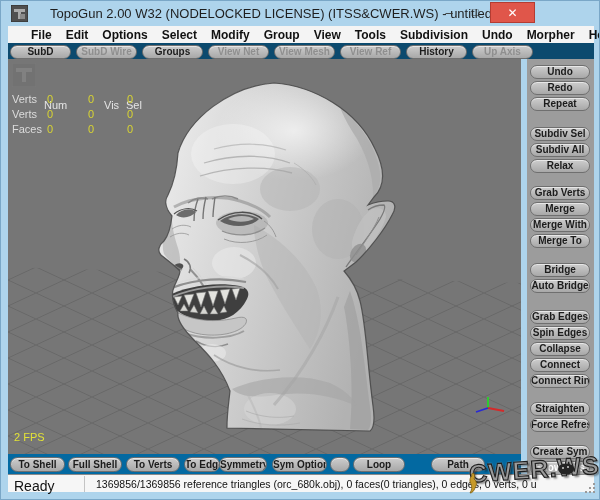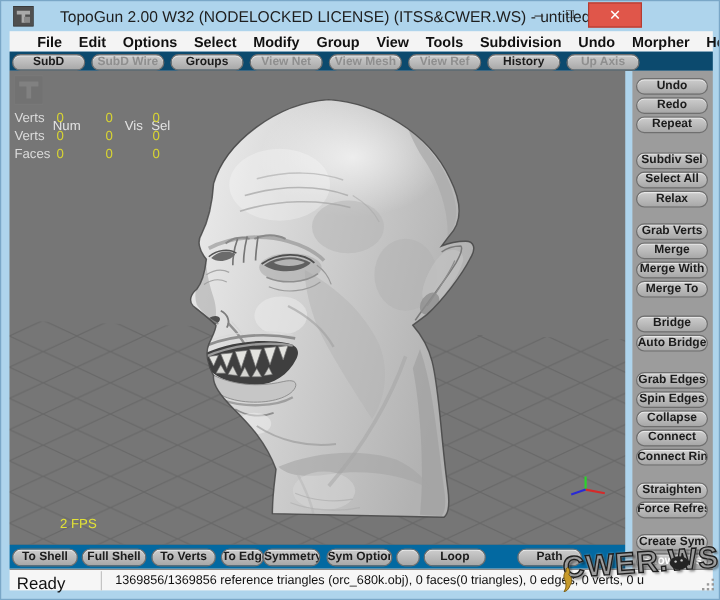--- a/index.html
+++ b/index.html
@@ -21,21 +21,21 @@
   .pill.inactive{color:#8f8f8f;font-weight:bold;}
   
   .toolbar{position:absolute;left:7px;top:42px;width:586px;height:16px;background:#0c4a6e;display:flex;align-items:flex-end;padding-left:2px;}
   .toolbar .pill{width:61px;margin-right:5px;}
   
   .viewport{position:absolute;left:7px;top:58px;width:513px;height:395px;background:#767676;box-shadow:inset 0 0 0 1px #606060;}
   .stats{position:absolute;left:0;top:0;width:160px;height:90px;}
   .stats span{position:absolute;font-size:11px;color:#dcdcdc;white-space:nowrap;}
   .stats .val{color:#d8d432;}
   .stats .hdr{color:#e4e4e4;margin-top:32px;}
-  .fps{position:absolute;left:6px;top:372px;font-size:11px;color:#e2e236;margin-left:36px;}
+  .fps{position:absolute;left:6px;top:372px;font-size:11px;color:#e2e236;}
   .ghost-logo{position:absolute;left:4px;top:4px;opacity:.55;}
   
   .rightpanel{position:absolute;left:526px;top:58px;width:67px;height:415px;background:#9c9c9c;padding-left:22px;}
   .rgroup{position:absolute;left:3px;width:61px;}
   .rightpanel .pill{display:block;width:60px;margin:0 0 2px 0;}
   .pill.highlight{color:#fff;}
   
   .bottombar{position:absolute;left:7px;top:453px;width:513px;height:20px;background:#0369a1;}
   .bottombar .pill{position:absolute;top:3px;height:15px;line-height:13px;}
   
@@ -243,21 +243,21 @@
   </div>
 
   <div class="rightpanel">
     <div class="rgroup" style="top:6px">
       <span class="pill">Undo</span>
       <span class="pill">Redo</span>
       <span class="pill">Repeat</span>
     </div>
     <div class="rgroup" style="top:68px">
       <span class="pill">Subdiv Sel</span>
-      <span class="pill">Select All</span>
+      <span class="pill">Subdiv All</span>
       <span class="pill">Relax</span>
     </div>
     <div class="rgroup" style="top:204px">
       <span class="pill">Bridge</span>
       <span class="pill">Auto Bridge</span>
     </div>
     <div class="rgroup" style="top:127px">
       <span class="pill">Grab Verts</span>
       <span class="pill">Merge</span>
       <span class="pill">Merge With</span>

